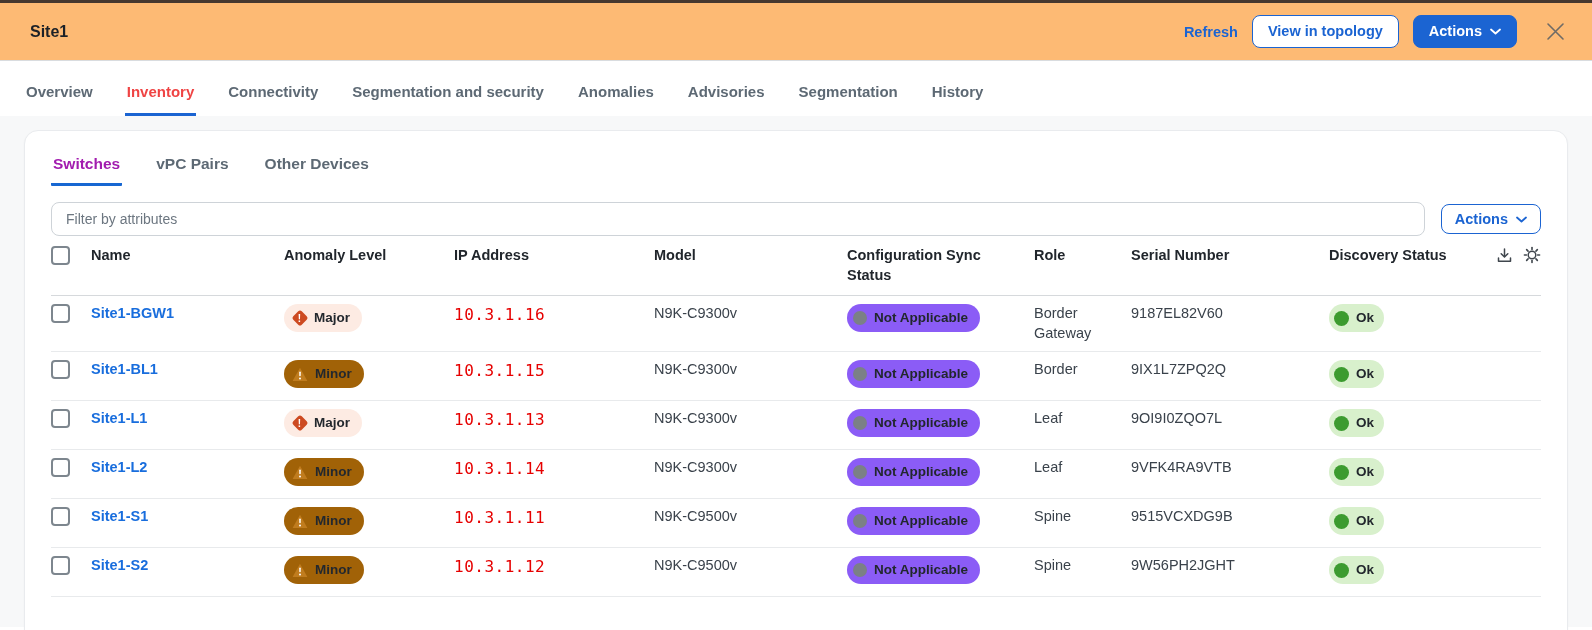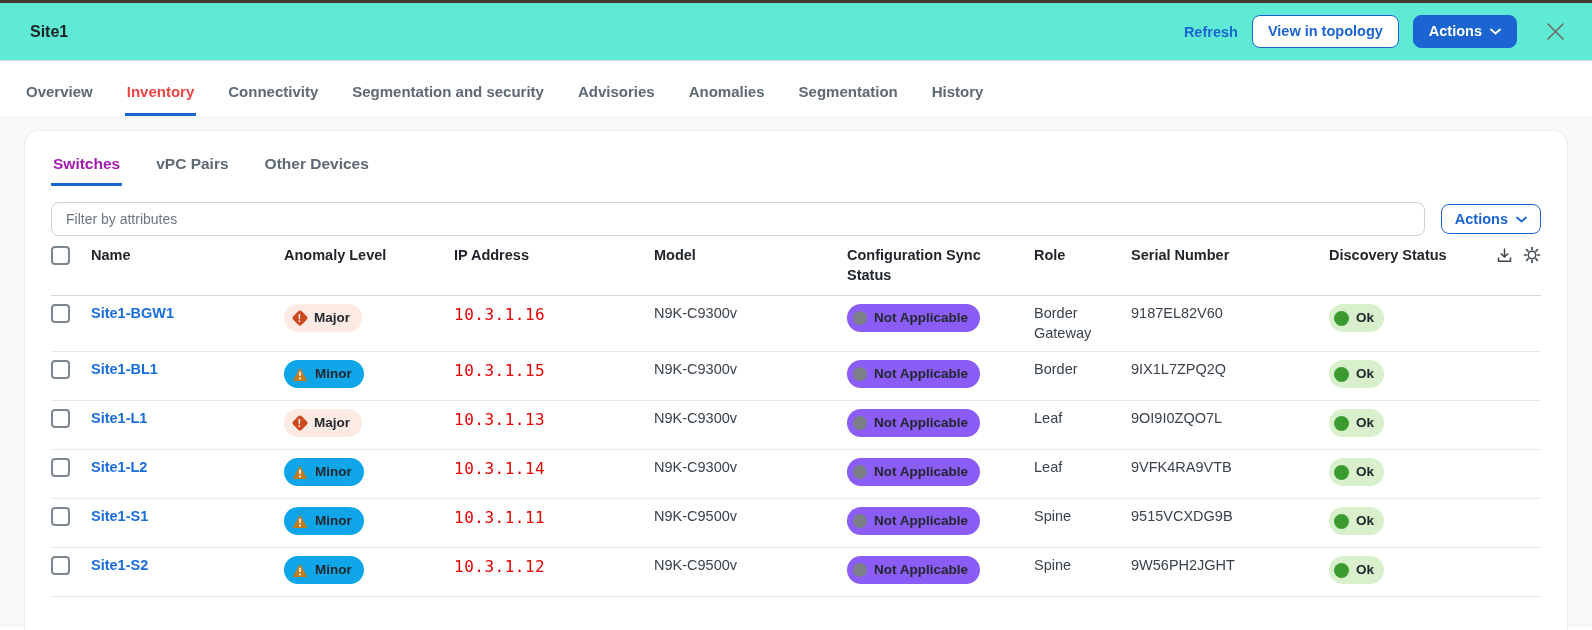--- a/index.html
+++ b/index.html
@@ -3,21 +3,21 @@
 <meta charset="utf-8">
 <style>
   * { margin:0; padding:0; box-sizing:border-box; }
   html,body { width:1592px; height:630px; overflow:hidden; background:#fff;
     font-family:"Liberation Sans", sans-serif; color:#22272e; }
 
   .top-strip { height:3px; background:#46382f; width:100%; }
 
   
   .modal-header { display:flex; align-items:center; justify-content:space-between;
-    height:58px; padding:0 26px 0 30px; background:#5eead4; border-bottom:1px solid #d9dcdf; }
+    height:58px; padding:0 26px 0 30px; background:#fdba74; border-bottom:1px solid #d9dcdf; }
   .modal-title { font-size:16px; font-weight:700; color:#1c2127; }
   .header-actions { display:flex; align-items:center; gap:14px; }
   .link { color:#1b64d2; font-weight:700; font-size:14.5px; cursor:pointer; text-decoration:none; }
   .btn { display:inline-flex; align-items:center; gap:8px; border-radius:8px;
     font-weight:700; font-size:14.5px; padding:8px 15px; cursor:pointer; line-height:1; }
   .btn-outline { border:1.5px solid #1b64d2; color:#1b64d2; background:#fff; }
   .btn-filled { border:1.5px solid #1b64d2; color:#fff; background:#1b64d2; }
   .close-x { margin-left:14px; cursor:pointer; display:flex; align-items:center; }
 
   
@@ -62,21 +62,21 @@
   .c-icons { flex:1; display:flex; justify-content:flex-end; gap:10px; align-items:center; }
 
   .checkbox { width:19px; height:19px; border:2px solid #7d868e; border-radius:4px;
     background:#fff; display:inline-block; cursor:pointer; }
 
   .devlink { color:#186ddd; font-weight:700; font-size:14.5px; cursor:pointer; text-decoration:none; }
 
   .badge { display:inline-flex; align-items:center; gap:7px; padding:5px 12px 5px 8px;
     border-radius:15px; font-weight:700; font-size:13.5px; color:#23282e; }
   .badge.major { background:#fdebe3; }
-  .badge.minor { background:#0ea5e9; }
+  .badge.minor { background:#a16207; }
 
   .diamond { width:15px; height:15px; position:relative; display:inline-block; flex:none; }
   .diamond::before { content:""; position:absolute; inset:1.5px; background:#cd4a21;
     border-radius:2.5px; transform:rotate(45deg); }
   .diamond::after { content:"!"; position:absolute; inset:0; color:#fff; font-weight:800;
     font-size:10px; line-height:15px; text-align:center; }
   svg.tri { flex:none; display:block; }
 
   .ip { font-family:"DejaVu Sans Mono", monospace; font-size:16px; color:#e60000;
     letter-spacing:.5px; }
@@ -111,22 +111,22 @@
         </svg>
     </span>
   </div>
 </div>
 
 <div class="tabbar">
   <div class="tab">Overview</div>
   <div class="tab active">Inventory</div>
   <div class="tab">Connectivity</div>
   <div class="tab">Segmentation and security</div>
+  <div class="tab">Anomalies</div>
   <div class="tab">Advisories</div>
-  <div class="tab">Anomalies</div>
   <div class="tab">Segmentation</div>
   <div class="tab">History</div>
 </div>
 
 <div class="page-body">
   <div class="card">
 
     <div class="subtabbar">
       <div class="subtab active">Switches</div>
       <div class="subtab">vPC Pairs</div>

